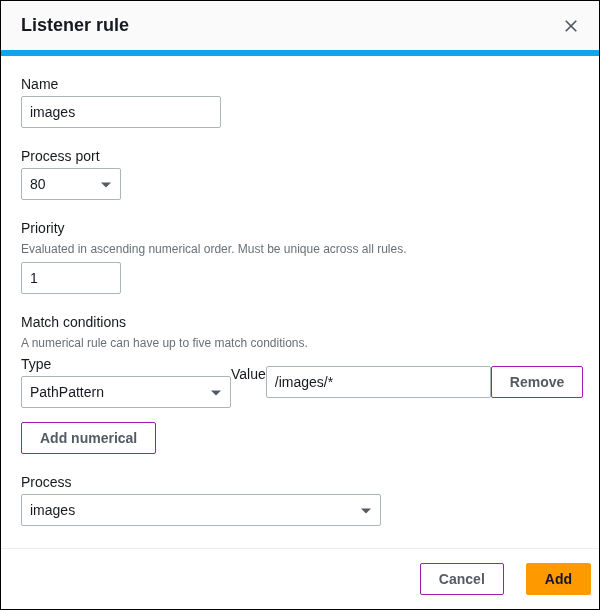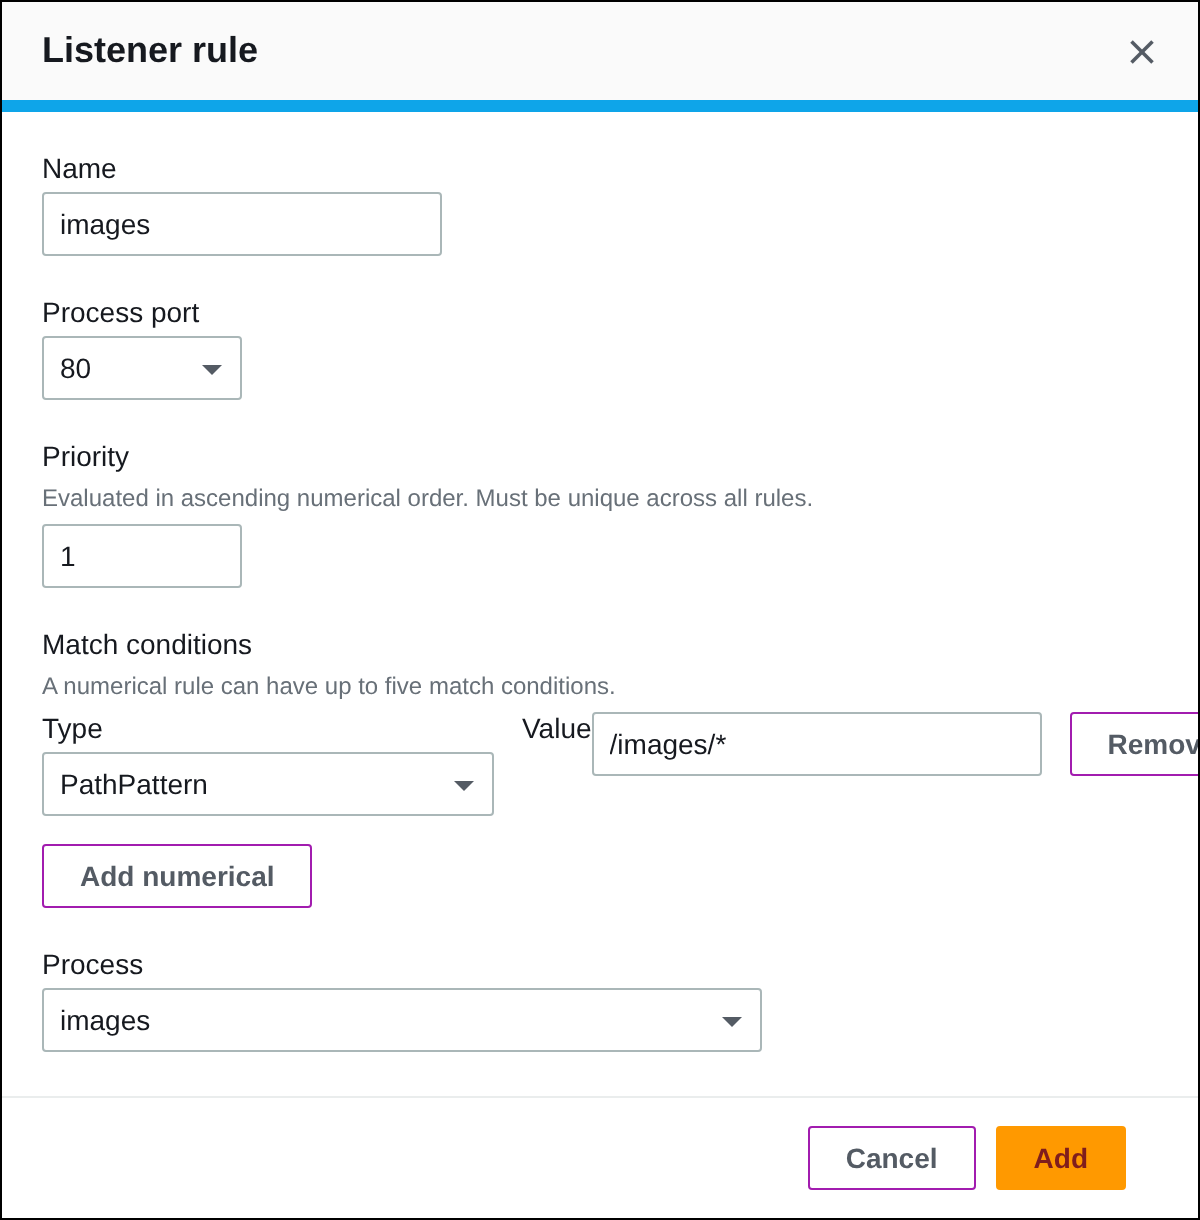--- a/index.html
+++ b/index.html
@@ -116,33 +116,32 @@
       height: 32px;
       padding: 4px 8px;
       border: 1px solid #aab7b8;
       border-radius: 2px;
       font-size: 14px;
       color: #16191f;
       background: #fff;
     }
     .conditions-row {
       display: flex;
-      gap: 14px;
-      align-items: flex-start;
+      align-items: center;
     }
     .condition-type-col {
       display: flex;
       flex-direction: column;
     }
     .condition-value-col {
       display: flex;
       flex-direction: row;
     }
     .type-select {
-      width: 226px;
+      width: 210px;
     }
     .value-input {
       width: 225px;
     }
     .btn {
       height: 32px;
       padding: 0 18px;
       border: 1px solid #a21caf;
       border-radius: 2px;
       background: #fff;
@@ -150,33 +149,33 @@
       font-weight: 700;
       color: #545b64;
       cursor: pointer;
       display: inline-flex;
       align-items: center;
       justify-content: center;
     }
     .btn-primary {
       background: #ff9900;
       border-color: #ff9900;
-      color: #7f1d1d;
+      color: #0f172a;
     }
     .add-condition-row {
       margin-top: 14px;
     }
     .process-select {
       width: 360px;
     }
     .modal-footer {
       display: flex;
       justify-content: flex-end;
-      gap: 10px;
-      padding: 14px 36px;
+      gap: 22px;
+      padding: 14px 8px;
       border-top: 1px solid #eaeded;
     }
     .section-spacer {
       margin-bottom: 6px;
     }
   </style>
 </head>
 <body>
 
 <div class="modal">

